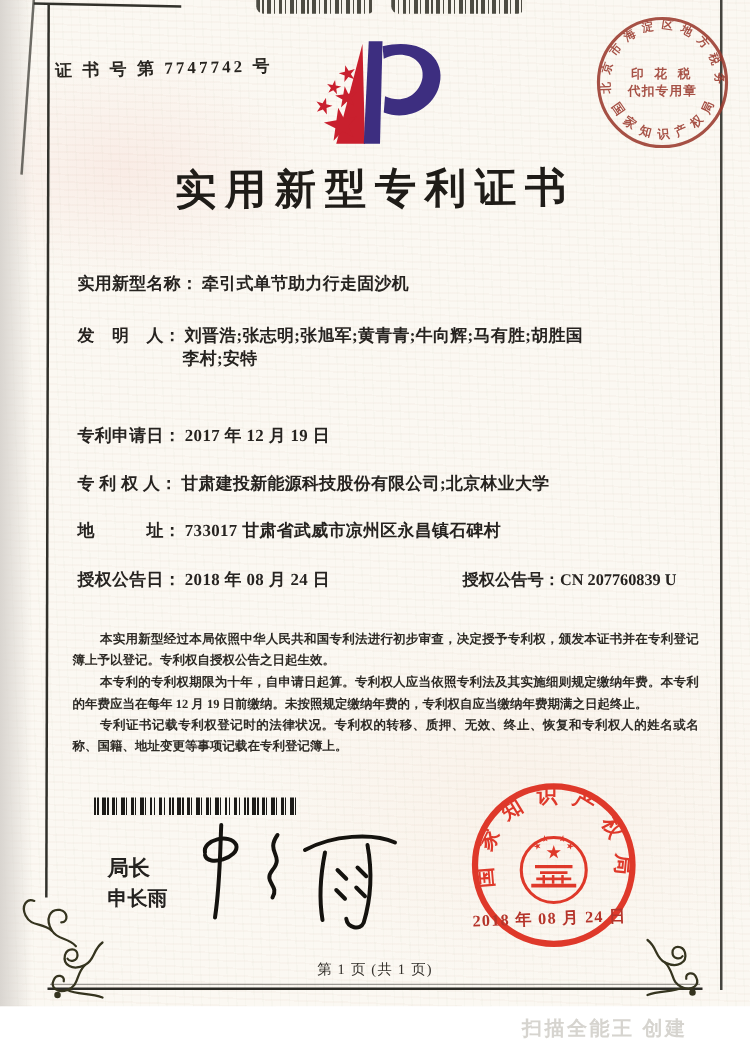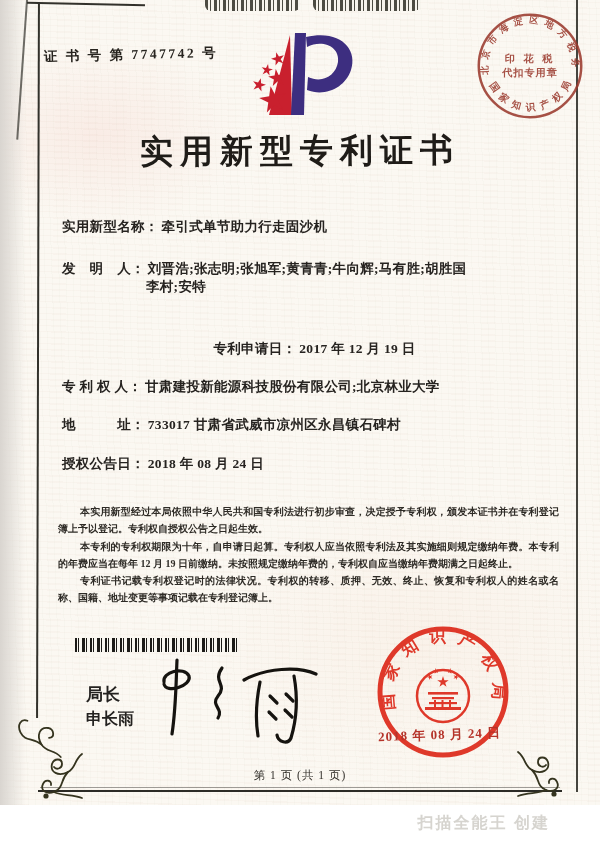--- a/index.html
+++ b/index.html
@@ -36,21 +36,21 @@
   .logo{position:absolute;left:226px;top:27px;}
   .title{position:absolute;left:0;top:129px;width:600px;text-align:center;font-size:33px;font-weight:bold;letter-spacing:7px;color:#1f1c18;transform:rotate(-0.4deg);}
   
   .field{position:absolute;left:62px;width:505px;font-size:13.5px;font-weight:bold;letter-spacing:0.3px;color:#262320;}
   .field .lbl{white-space:pre;}
   .field .val{padding-left:3px;}
   .val2{display:block;margin-left:81px;padding-left:3px;}
   .f-name{top:218px;}
   .f-inv{top:260px;}
   .f-patno{top:301px;}
-  .f-appdate{top:340px;text-align:center;}
+  .f-appdate{top:340px;}
   .f-patentee{top:378px;}
   .f-addr{top:416px;}
   .f-grant{top:455px;}
   .grant-no{position:absolute;left:370px;top:455px;font-size:13px;font-weight:bold;color:#262320;}
   
   .body-text{position:absolute;left:58px;top:455px;width:501px;font-size:10px;line-height:1.73;color:#2e2b26;text-align:justify;margin-top:48px;}
   .body-text p{margin:0;text-indent:2.2em;font-weight:600;}
   
   .barcode{position:absolute;left:75px;top:638px;width:163px;height:14px;
     background:repeating-linear-gradient(90deg,#1c1b18 0 2px,#f8f6f0 2px 3px,#1c1b18 3px 4px,#f8f6f0 4px 7px,#1c1b18 7px 10px,#f8f6f0 10px 11px,#1c1b18 11px 12px,#f8f6f0 12px 15px);}
@@ -152,20 +152,23 @@
     <span class="lbl">专利申请日：</span><span class="val">2017 年 12 月 19 日</span>
   </div>
   <div class="field f-patentee">
     <span class="lbl">专 利 权 人：</span><span class="val">甘肃建投新能源科技股份有限公司;北京林业大学</span>
   </div>
   <div class="field f-addr">
     <span class="lbl">地　　　址：</span><span class="val">733017 甘肃省武威市凉州区永昌镇石碑村</span>
   </div>
   <div class="field f-grant">
     <span class="lbl">授权公告日：</span><span class="val">2018 年 08 月 24 日</span>
+  </div>
+  <div class="grant-no">
+    <span class="lbl">授权公告号：</span><span class="val">CN 207760839 U</span>
   </div>
 
   <div class="body-text">
     <p>本实用新型经过本局依照中华人民共和国专利法进行初步审查，决定授予专利权，颁发本证书并在专利登记簿上予以登记。专利权自授权公告之日起生效。</p>
     <p>本专利的专利权期限为十年，自申请日起算。专利权人应当依照专利法及其实施细则规定缴纳年费。本专利的年费应当在每年 12 月 19 日前缴纳。未按照规定缴纳年费的，专利权自应当缴纳年费期满之日起终止。</p>
     <p>专利证书记载专利权登记时的法律状况。专利权的转移、质押、无效、终止、恢复和专利权人的姓名或名称、国籍、地址变更等事项记载在专利登记簿上。</p>
   </div>
 
   <div class="barcode"></div>
 

